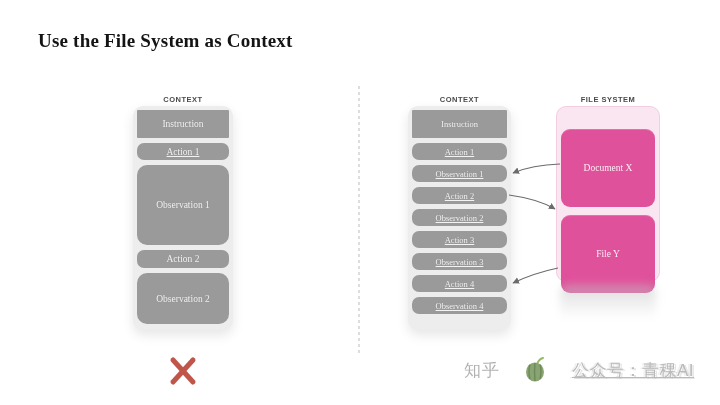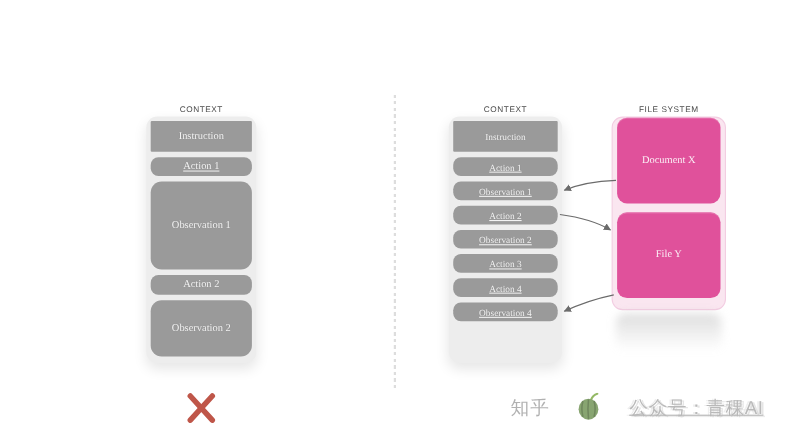--- a/index.html
+++ b/index.html
@@ -17,21 +17,21 @@
   }
 
   .divider{
     position:absolute;left:358px;top:86px;width:2px;height:268px;
     background:repeating-linear-gradient(180deg,#dddddd 0 3px,transparent 3px 6px);
   }
 
   .panel-label{
     position:absolute;
     font-size:7.5px;color:#4a4a4a;letter-spacing:.5px;
-    text-align:center;font-weight:400;
+    text-align:center;font-weight:700;
   }
   .lbl-left-context{left:133px;top:95px;width:100px;}
   .lbl-right-context{left:408px;top:95px;width:103px;}
   .lbl-file-system{left:556px;top:95px;width:104px;}
 
   .ctx-container{
     position:absolute;background:#ededed;border-radius:10px;
     box-shadow:0 5px 12px rgba(0,0,0,.10);
     display:flex;flex-direction:column;align-items:center;
   }
@@ -63,21 +63,21 @@
     display:flex;flex-direction:column;align-items:center;
   }
   .fs-box{
     width:94px;height:78px;flex:none;
     background:#e0519b;color:#fbeef5;
     font-family:"Liberation Serif", serif;font-size:9.5px;
     border-radius:9px;
     display:flex;align-items:center;justify-content:center;
     box-shadow:inset 0 1px 0 rgba(255,255,255,.18);
   }
-  .fs-box.first{margin-top:0;}
+  .fs-box.first{margin-top:22px;}
   .fs-box.second{margin-top:8px;}
 
   .fs-shadow{
     position:absolute;left:560px;top:285px;width:96px;height:34px;
     background:linear-gradient(180deg,rgba(195,195,195,.55),rgba(255,255,255,0));
     border-radius:8px;filter:blur(4px);
   }
 
   .overlay-svg{position:absolute;left:0;top:0;pointer-events:none;}
 
@@ -91,20 +91,21 @@
     font-size:17px;color:#a8a8a8;letter-spacing:.5px;
     text-shadow:2px 1px 0 rgba(175,175,175,.4), -2px 0 0 rgba(185,185,185,.3);
     text-decoration:underline;
   }
 </style>
 </head>
 <body>
 
 <div class="stage">
 
+  <h1 class="page-title">Use the File System as Context</h1>
 
   <div class="divider"></div>
 
   <div class="panel-label lbl-left-context">CONTEXT</div>
   <div class="ctx-container ctx-left">
     <div class="box h-instr">Instruction</div>
     <div class="box h-sm">Action 1</div>
     <div class="box h-obs1">Observation 1</div>
     <div class="box h-sm2">Action 2</div>
     <div class="box h-obs2">Observation 2</div>
@@ -116,20 +117,21 @@
   </svg>
 
   <div class="panel-label lbl-right-context">CONTEXT</div>
   <div class="ctx-container ctx-right">
     <div class="box h-instr">Instruction</div>
     <div class="box h-sm">Action 1</div>
     <div class="box h-sm">Observation 1</div>
     <div class="box h-sm">Action 2</div>
     <div class="box h-sm">Observation 2</div>
     <div class="box h-sm">Action 3</div>
+    <div class="box h-sm">Observation 3</div>
     <div class="box h-sm">Action 4</div>
     <div class="box h-sm">Observation 4</div>
   </div>
 
   <div class="panel-label lbl-file-system">FILE SYSTEM</div>
   <div class="fs-container">
     <div class="fs-box first">Document X</div>
     <div class="fs-box second">File Y</div>
   </div>
   <div class="fs-shadow"></div>

